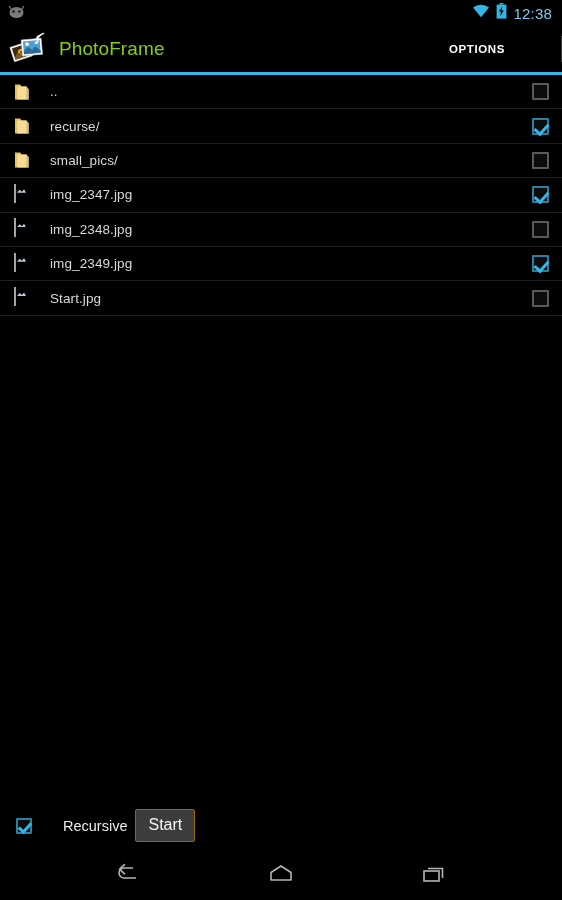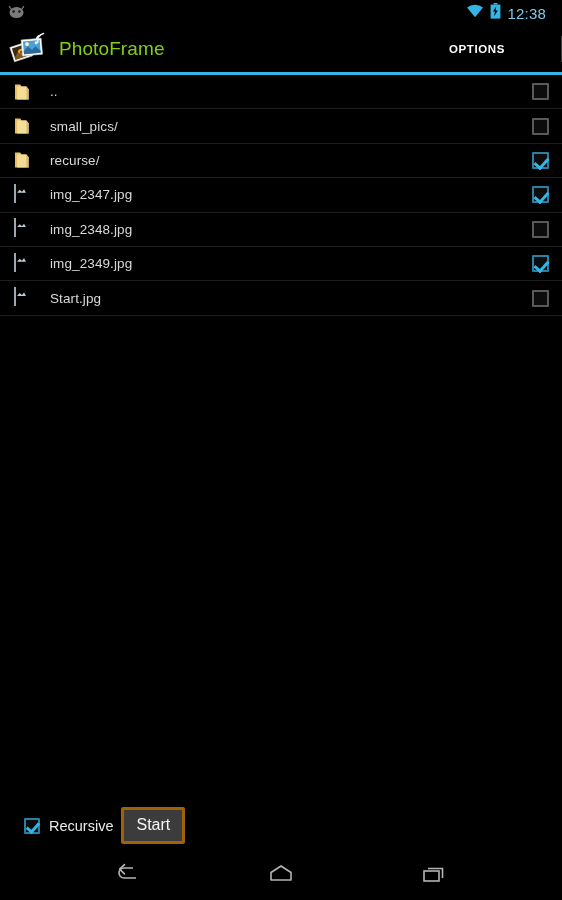--- a/index.html
+++ b/index.html
@@ -13,21 +13,21 @@
 
   
   .statusbar {
     position:absolute; top:0; left:0; width:562px; height:26px;
     background:#000;
     display:flex; align-items:center;
   }
   .sb-left { display:flex; align-items:center; padding-left:8px; gap:6px; }
   .sb-right {
     margin-left:auto; display:flex; align-items:center; gap:6px;
-    padding-right:16px;
+    padding-right:10px;
   }
   .sb-time {
     color:#7ec8e8; font-size:15px; letter-spacing:0.2px;
     font-family:"Liberation Sans", sans-serif;
   }
 
   
   .actionbar {
     position:absolute; top:26px; left:0; width:562px; height:46px;
     background:#000;
@@ -98,38 +98,38 @@
     content:""; position:absolute; left:3px; top:1px;
     width:6px; height:11px; border:solid #33b5e5;
     border-width:0 3px 3px 0; transform:rotate(42deg);
   }
 
   
   .bottombar {
     position:absolute; left:0; top:803px; width:562px; height:45px;
     display:flex; align-items:center;
   }
-  .rec-wrap { display:flex; align-items:flex-start; margin-left:24px; }
+  .rec-wrap { display:flex; align-items:flex-start; margin-left:16px;gap:22px; }
   .cbox-sm {
     width:16px; height:16px; border:2px solid #4a4a4a;
     background:#0c0c0c; position:relative; border-radius:1px;
     flex:0 0 auto;
   }
   .cbox-sm.checked { border-color:#2a7fa3; }
   .cbox-sm.checked:after {
     content:""; position:absolute; left:3px; top:0px;
     width:5px; height:10px; border:solid #33b5e5;
     border-width:0 3px 3px 0; transform:rotate(42deg);
   }
   .rec-label {
     color:#eaeaea; font-size:14.5px; margin-left:9px; white-space:nowrap;
   }
   .start-btn {
     margin-left:8px; background:#3c3c3c; color:#f5f5f5;
-    border:3px solid #a16207; border-radius:2px;
+    border:1px solid #a16207; border-radius:2px;
     font-size:16px; padding:6px 12px; cursor:pointer;
     font-family:"Liberation Sans", sans-serif; line-height:1.15;
   }
 
   
   .navbar {
     position:absolute; left:0; top:848px; width:562px; height:52px;
     background:#000; display:flex; align-items:center; justify-content:center;
     gap:105px;
   }
@@ -214,31 +214,31 @@
           </svg></span>
         <span class="row-label">..</span>
         <span class="row-check cbox"></span>
       </div>
       <div class="row">
         <span class="row-icon"><svg class="ico-folder" viewBox="0 0 18 19">
             <path d="M1 2.6 L6.2 2.6 L7.6 4.4 L12.4 4.4 L12.4 17.4 L1 17.4 Z" fill="#e8c063"></path>
             <path d="M3.2 4.4 L12.4 4.4 L14.6 7.2 L14.6 17.4 L3.2 17.4 Z" fill="#f6dd97"></path>
             <path d="M12.4 4.4 L14.6 7.2 L14.6 17.4 L12.4 17.4 Z" fill="#d9bb70"></path>
           </svg></span>
-        <span class="row-label">small_pics/</span>
-        <span class="row-check cbox"></span>
+        <span class="row-label">recurse/</span>
+        <span class="row-check cbox checked"></span>
       </div>
       <div class="row">
         <span class="row-icon"><svg class="ico-folder" viewBox="0 0 18 19">
             <path d="M1 2.6 L6.2 2.6 L7.6 4.4 L12.4 4.4 L12.4 17.4 L1 17.4 Z" fill="#e8c063"></path>
             <path d="M3.2 4.4 L12.4 4.4 L14.6 7.2 L14.6 17.4 L3.2 17.4 Z" fill="#f6dd97"></path>
             <path d="M12.4 4.4 L14.6 7.2 L14.6 17.4 L12.4 17.4 Z" fill="#d9bb70"></path>
           </svg></span>
-        <span class="row-label">recurse/</span>
-        <span class="row-check cbox checked"></span>
+        <span class="row-label">small_pics/</span>
+        <span class="row-check cbox"></span>
       </div>
       <div class="row">
         <span class="row-icon"><span class="ico-image"></span></span>
         <span class="row-label">img_2347.jpg</span>
         <span class="row-check cbox checked"></span>
       </div>
       <div class="row">
         <span class="row-icon"><span class="ico-image"></span></span>
         <span class="row-label">img_2348.jpg</span>
         <span class="row-check cbox"></span>

